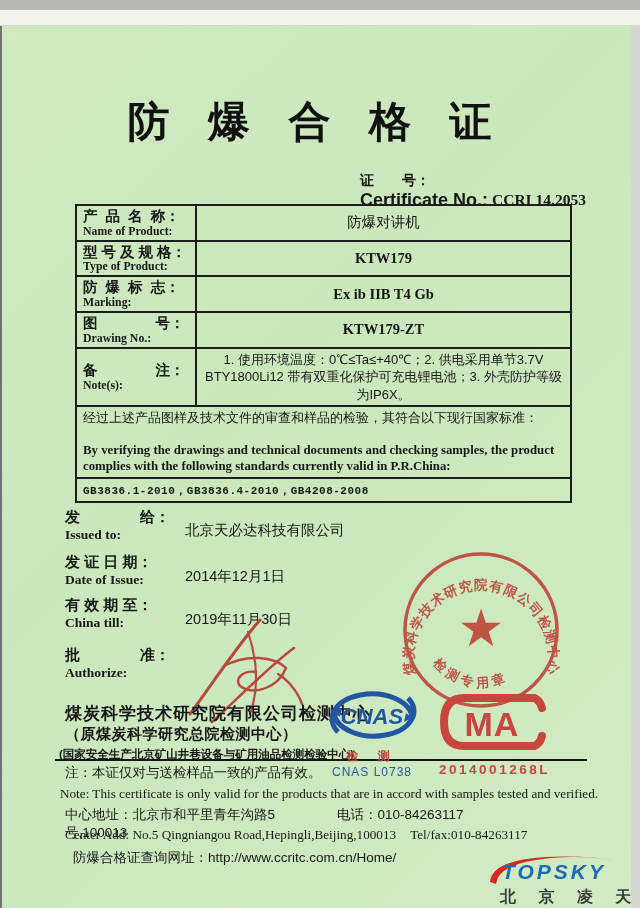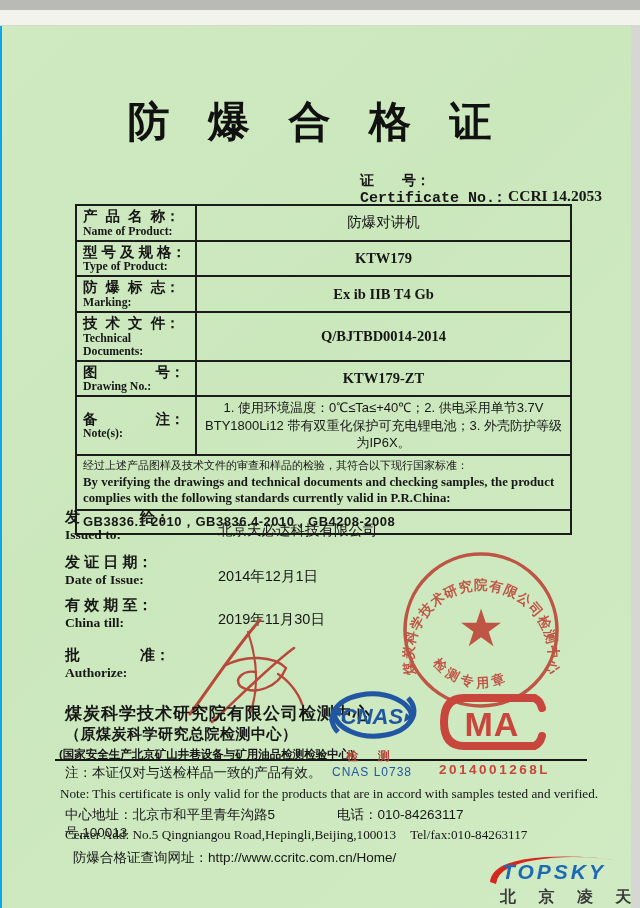--- a/index.html
+++ b/index.html
@@ -1,55 +1,55 @@
 <!DOCTYPE html>
 <html><head>
 <meta charset="utf-8">
 <style>
   * { margin:0; padding:0; box-sizing:border-box; }
   body { width:640px; height:908px; font-family:"Liberation Sans", sans-serif; background:#d6d6d2; overflow:hidden; }
-  #scan { position:relative; width:542px; height:908px; background:#0ea5e9; }
+  #scan { position:relative; width:542px; height:908px; background:#737373; }
   .edge-top-dark { position:absolute; left:0; top:0; width:640px; height:10px; background:#b9b9b5; }
   .edge-top-light { position:absolute; left:0; top:10px; width:640px; height:16px; background:#f3f3ee; border-bottom:1px solid #d8d8d2; }
   .edge-right { position:absolute; right:0; top:26px; width:9px; height:882px; background:#e3e3df; }
   #paper { position:absolute; left:2px; top:26px; width:629px; height:882px;
            background:linear-gradient(135deg,#cfeac1 0%, #cbe7bc 40%, #d0ebc3 100%); color:#171717; }
 
   
   .title { position:absolute; left:0; top:68px; width:100%; text-align:center;
            font-size:42px; font-weight:bold; letter-spacing:14px; color:#111;
            font-family:"Liberation Serif", serif; }
   .subtitle { position:absolute; left:0; top:122px; width:100%; text-align:center;
               font-size:18.5px; font-weight:bold; letter-spacing:0.5px;
               font-family:"Liberation Mono", monospace; color:#131313; }
   .certno { position:absolute; left:358px; top:146px; display:flex; align-items:flex-end; gap:4px; }
   .certno .labels { display:flex; flex-direction:column; }
   .certno .zh { font-size:14px; font-weight:bold; white-space:pre; }
-  .certno .en { font-size:15px; font-weight:bold; font-family:Liberation Mono, monospace; }
+  .certno .en { font-size:18px; font-weight:bold; font-family:Liberation Sans, sans-serif; }
   .certno .val { font-size:15.5px; font-weight:bold; font-family:"Liberation Serif", serif; padding-bottom:2px; }
 
   
   table.cert { position:absolute; left:73px; top:178px; width:497px; border-collapse:collapse; }
   table.cert td { border:2px solid #1c1c1c; vertical-align:middle; padding:2px 6px; }
   td.lab { width:120px; }
   td.lab .zh { font-size:14.5px; font-weight:bold; white-space:pre; line-height:1.15; }
   td.lab .en { font-size:11.8px; font-weight:bold; font-family:"Liberation Serif", serif; line-height:1.1; }
   td.val { font-size:14.5px;text-align:center; }
   .serifbold { font-family:"Liberation Serif", serif; font-weight:bold; font-size:15.5px; }
   td.note-val { font-size:13px; line-height:1.35; }
   td.full { padding:4px 6px; }
-  .stmt-zh { font-size:11px; margin-bottom:2px; }
+  .stmt-zh { font-size:13px; margin-bottom:16px; }
   .stmt-en { font-size:12.8px; font-weight:bold; font-family:"Liberation Serif", serif; line-height:1.25; }
-  .standards { font-size:13px; font-weight:bold; font-family:Liberation Sans, sans-serif; letter-spacing:0.5px; }
+  .standards { font-size:11px; font-weight:bold; font-family:Liberation Mono, monospace; letter-spacing:0.5px; }
 
   
   .issue-row { position:absolute; left:63px; }
   .issue-row .zh { font-size:15px; font-weight:bold; white-space:pre; }
   .issue-row .en { font-size:13.5px; font-weight:bold; font-family:"Liberation Serif", serif; }
-  .issue-val { position:absolute; left:183px; font-size:14.5px;margin-left:33px; }
+  .issue-val { position:absolute; left:183px; font-size:14.5px; }
 
   
   .seal-wrap { position:absolute; left:374px; top:522px; width:210px; height:170px; }
   .seal-label { position:absolute; left:388px; top:622px; width:130px; text-align:center; }
   .seal-label .zh { font-size:14.5px; font-weight:bold; color:#18100e; letter-spacing:2px; }
   .seal-label .en { font-size:13.5px; font-weight:bold; font-family:"Liberation Serif", serif; color:#101010; }
   .sig-wrap { position:absolute; left:180px; top:588px; width:140px; height:115px; }
 
   
   .lab-name { position:absolute; left:63px; top:676px; font-size:17px; font-weight:bold; letter-spacing:1px; }
@@ -109,27 +109,20 @@
           <div class="en">Type of Product:</div>
         </td>
         <td class="val serifbold">KTW179</td>
       </tr>
       <tr>
         <td class="lab" style="height:32px;">
           <div class="zh">防  爆  标  志：</div>
           <div class="en">Marking:</div>
         </td>
         <td class="val serifbold">Ex ib IIB T4 Gb</td>
-      </tr>
-      <tr>
-        <td class="lab" style="height:31px;">
-          <div class="zh">技  术  文  件：</div>
-          <div class="en">Technical  Documents:</div>
-        </td>
-        <td class="val serifbold">Q/BJTBD0014-2014</td>
       </tr>
       <tr>
         <td class="lab" style="height:32px;">
           <div class="zh">图　　　　号：</div>
           <div class="en">Drawing No.:</div>
         </td>
         <td class="val serifbold">KTW179-ZT</td>
       </tr>
       <tr>
         <td class="lab" style="height:56px;">

